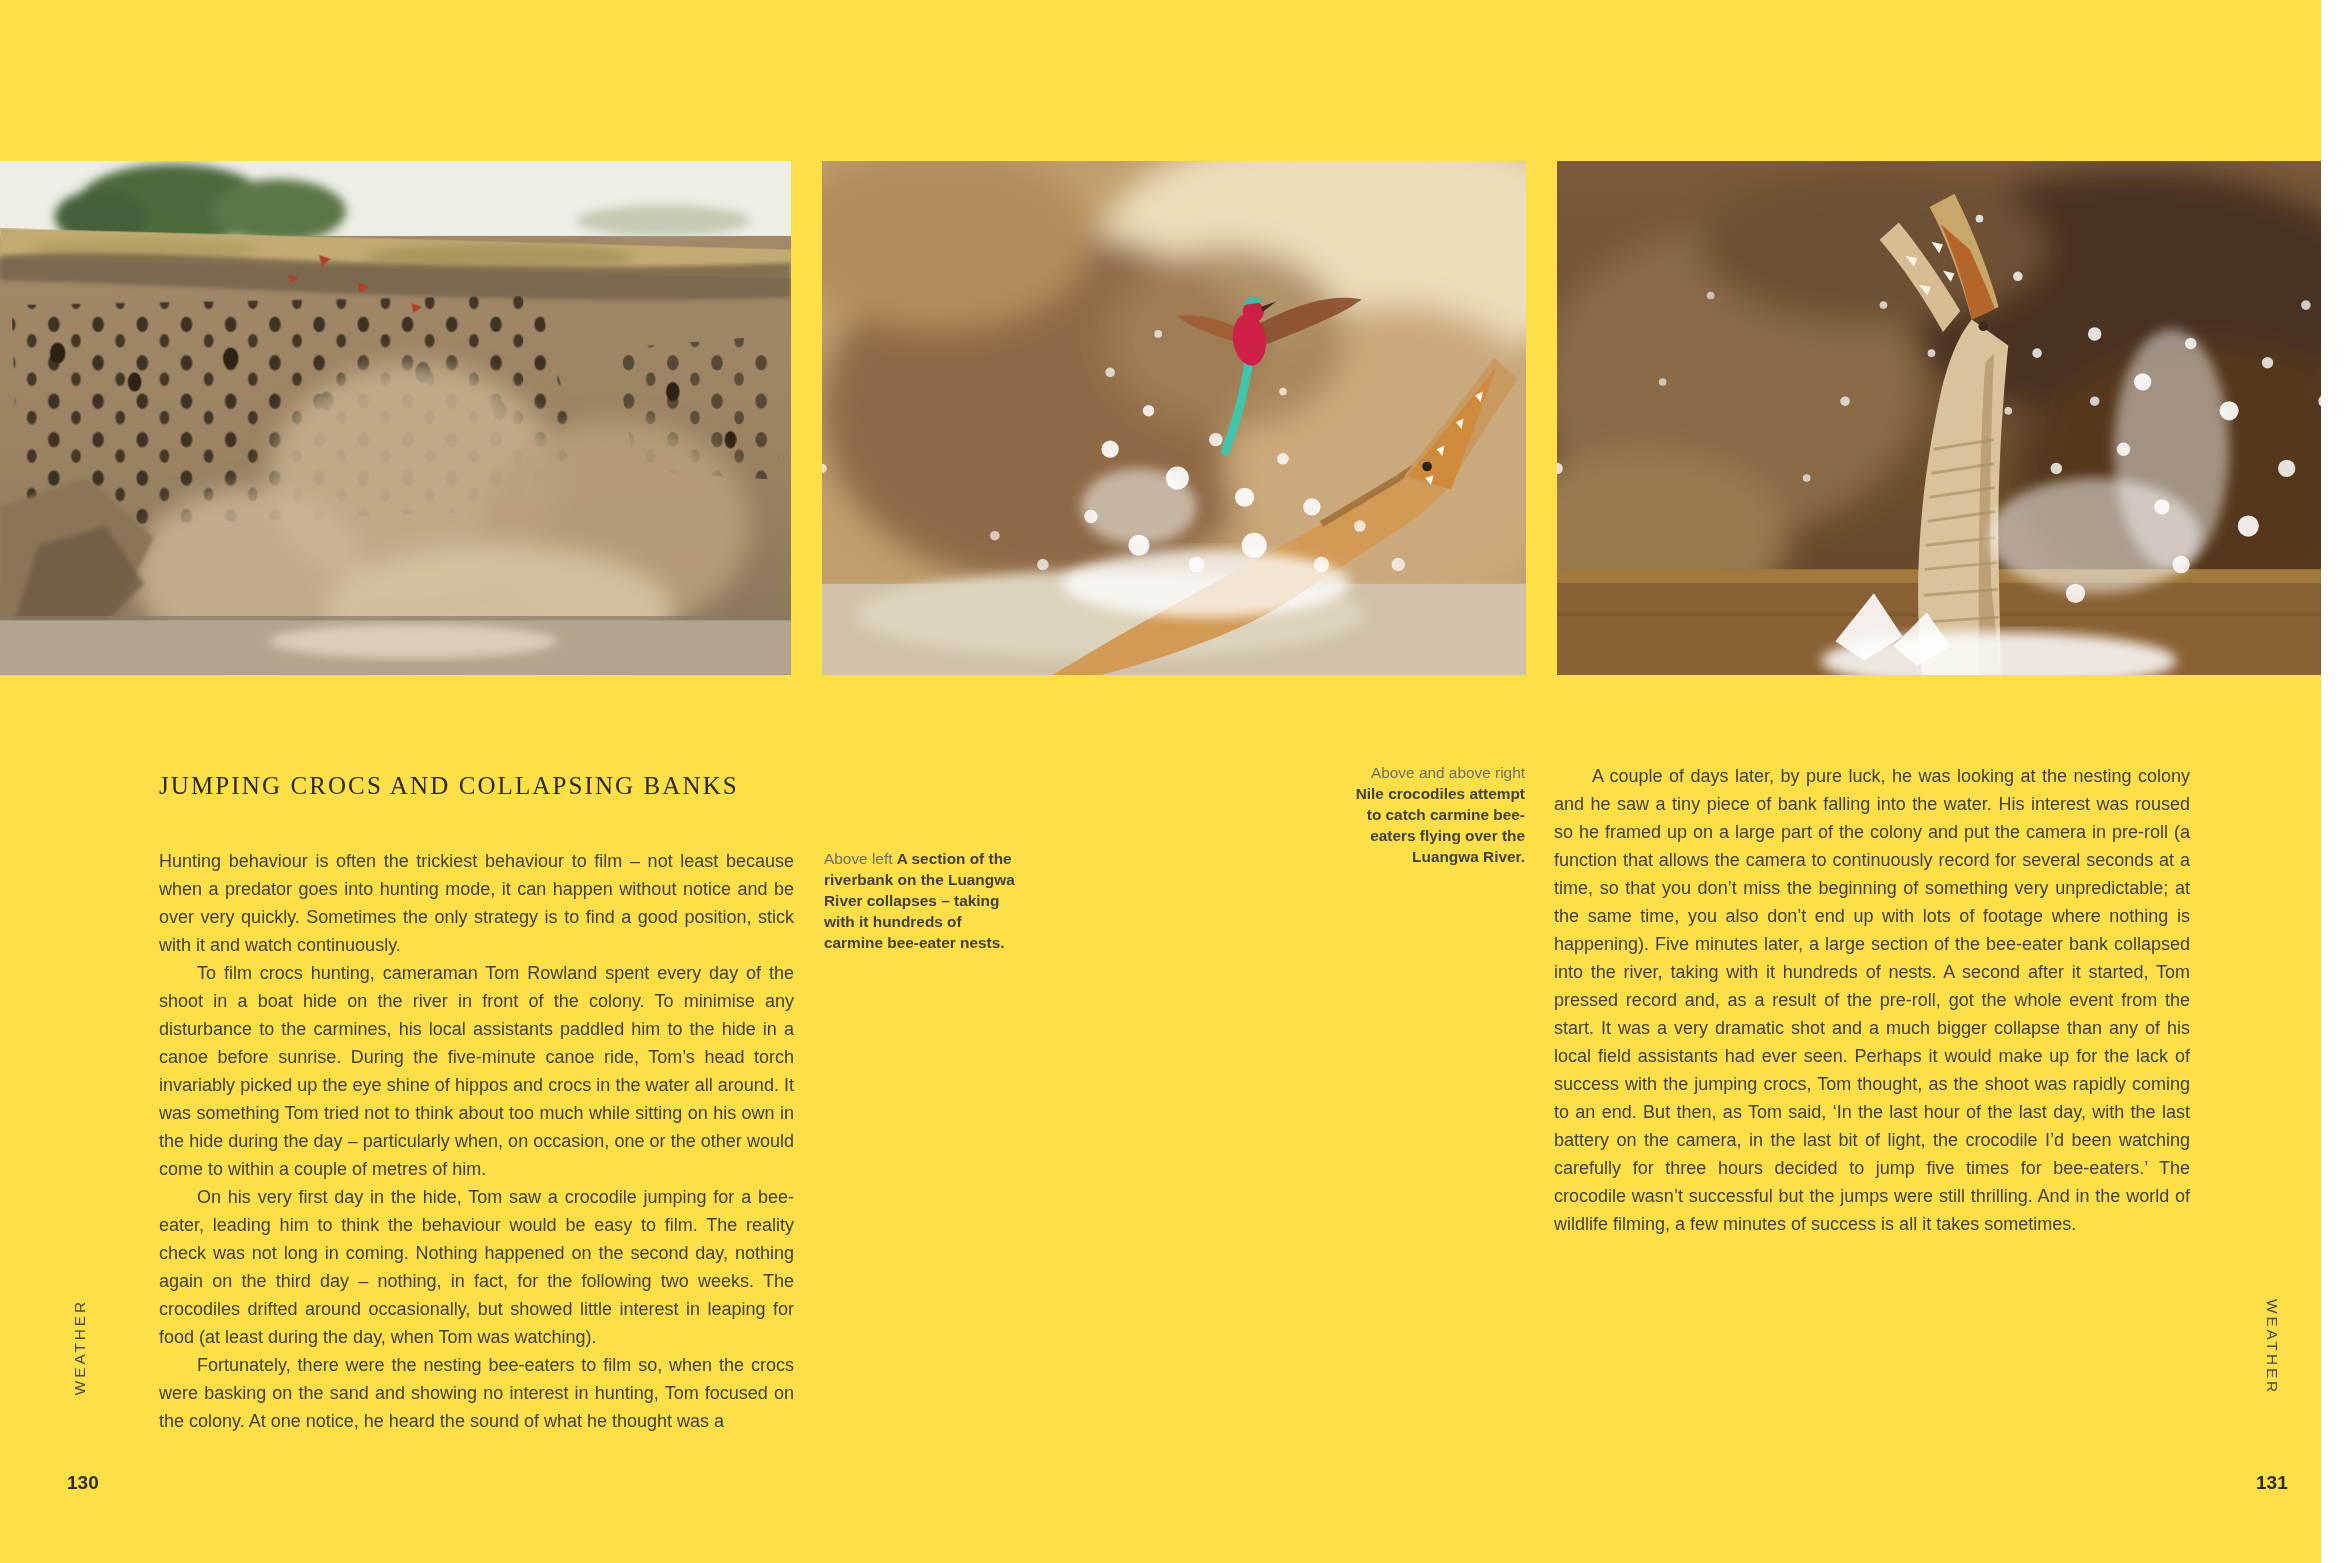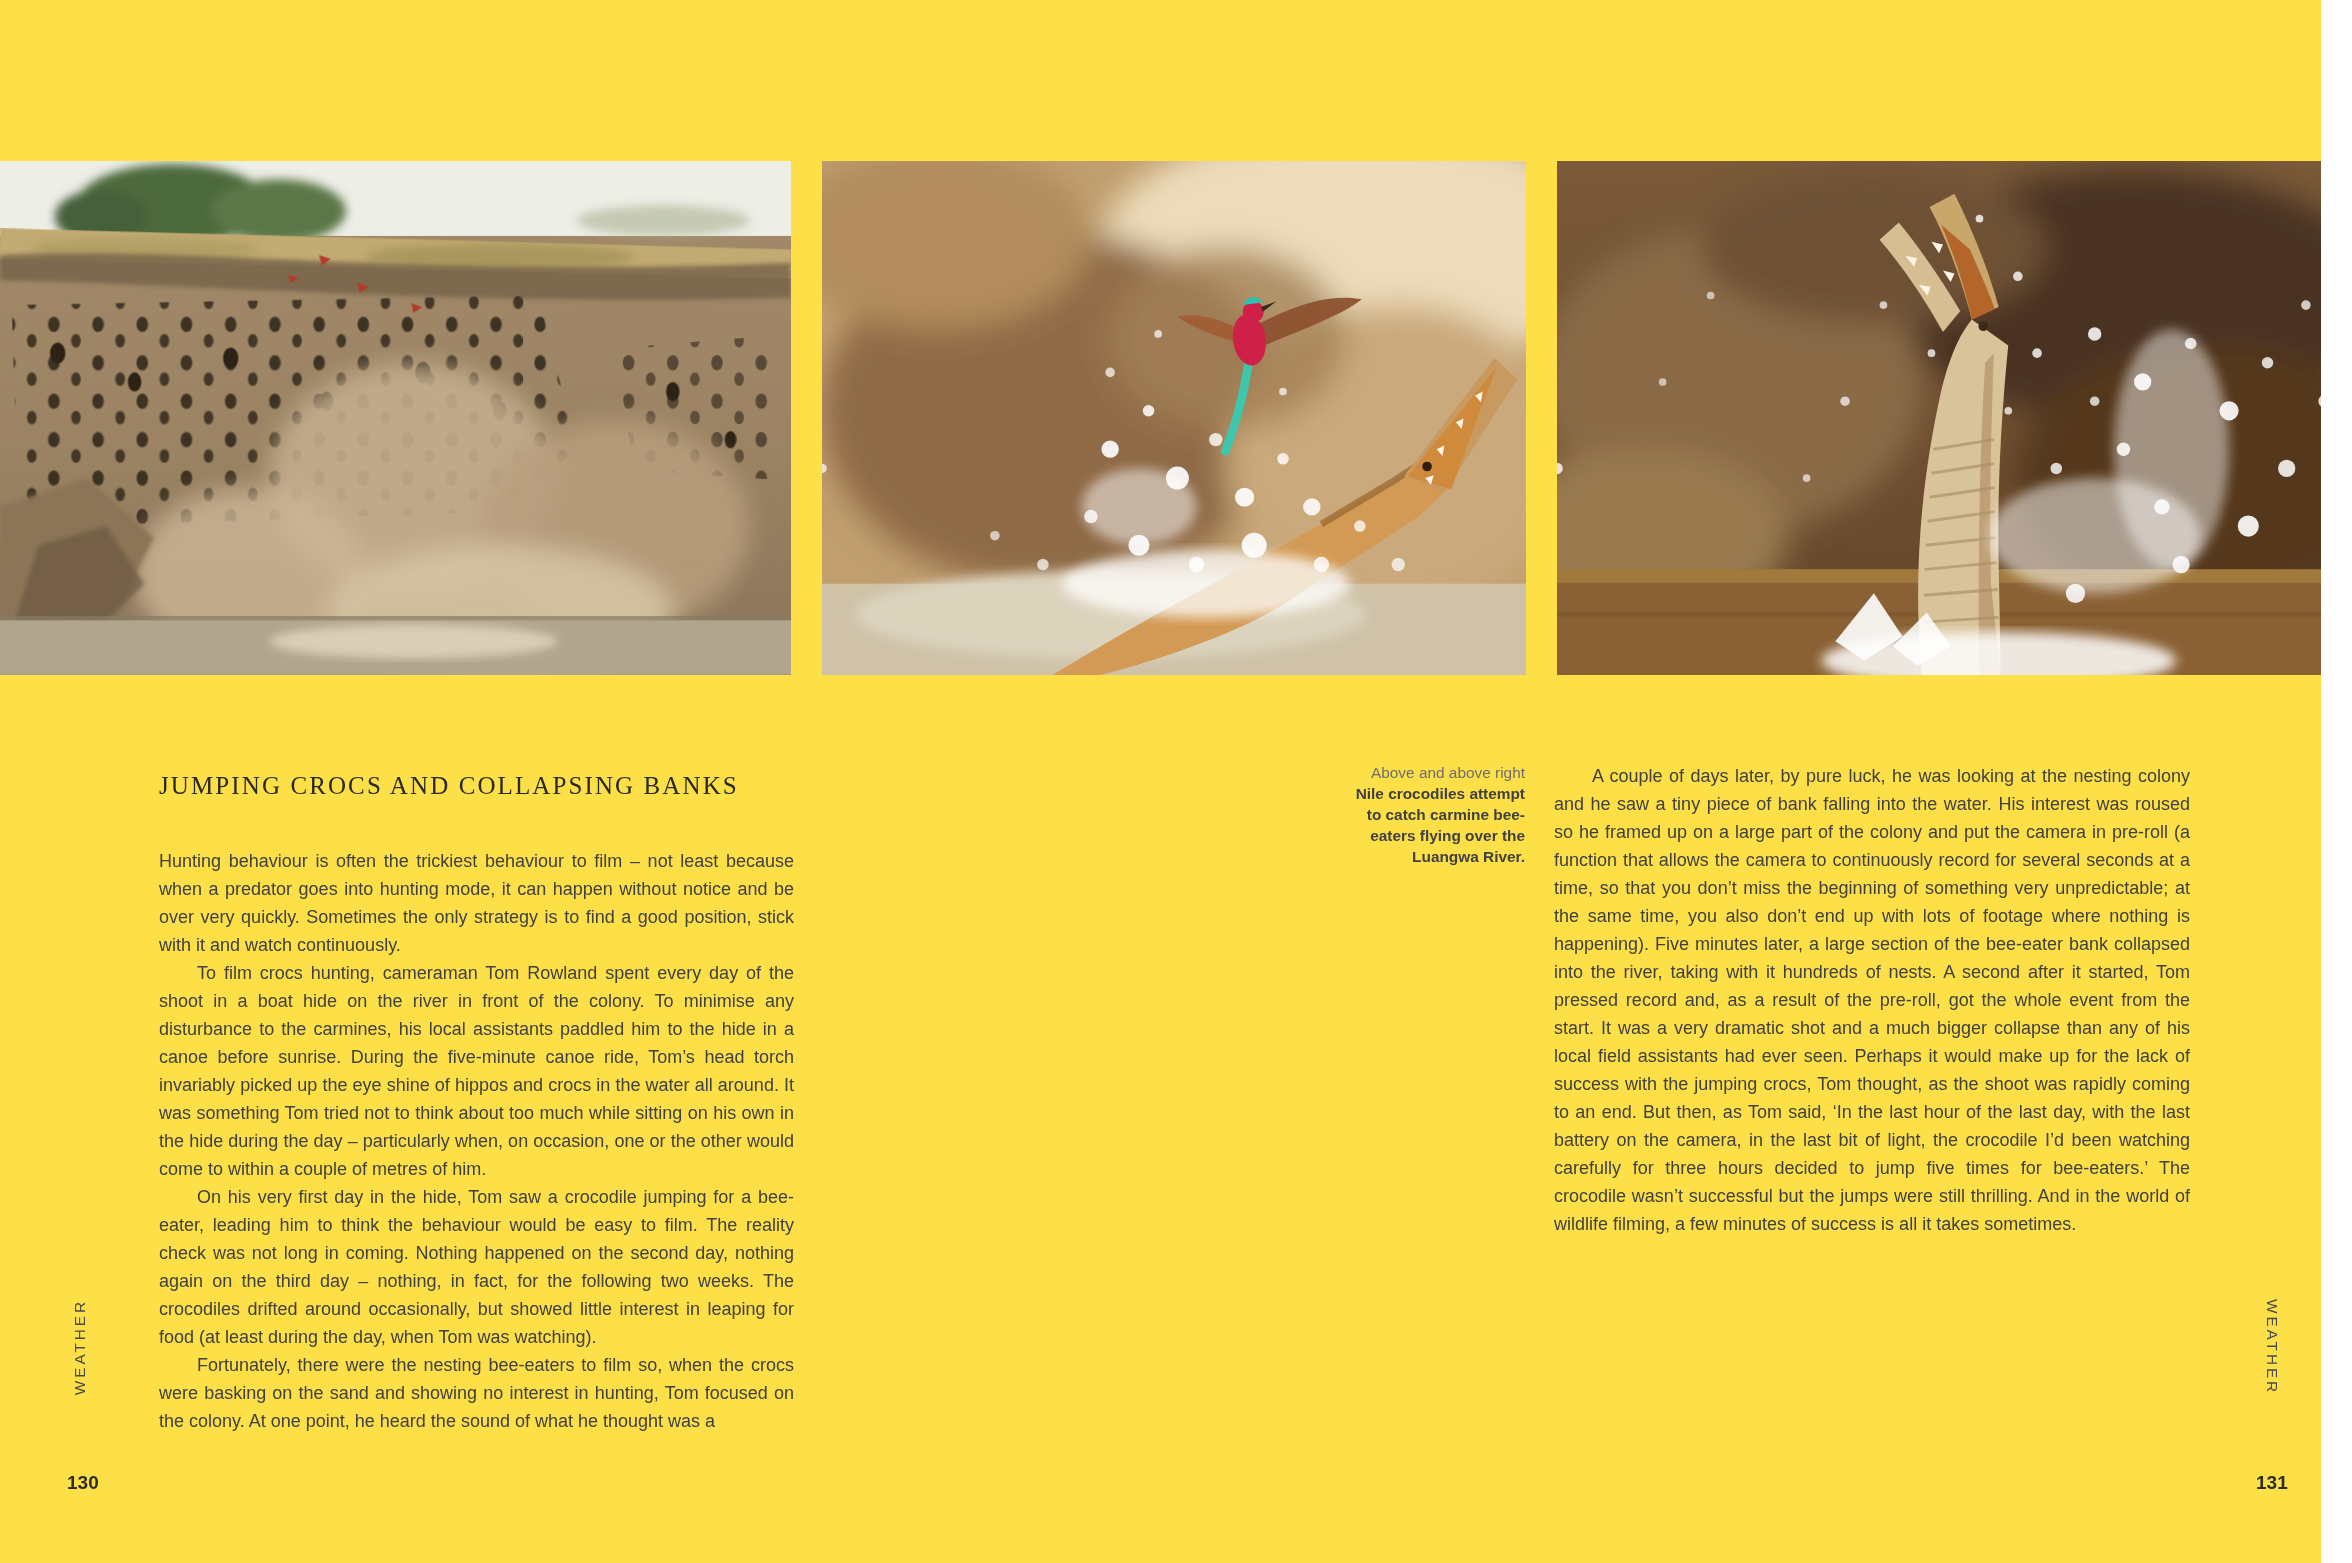--- a/index.html
+++ b/index.html
@@ -290,23 +290,26 @@
       </g>
     </svg>
   </div>
 
   <h1 class="page-title">JUMPING CROCS AND COLLAPSING BANKS</h1>
 
   <div class="body-col" id="col-left">
     <p>Hunting behaviour is often the trickiest behaviour to film – not least because when a predator goes into hunting mode, it can happen without notice and be over very quickly. Sometimes the only strategy is to find a good position, stick with it and watch continuously.</p>
     <p class="indent">To film crocs hunting, cameraman Tom Rowland spent every day of the shoot in a boat hide on the river in front of the colony. To minimise any disturbance to the carmines, his local assistants paddled him to the hide in a canoe before sunrise. During the five-minute canoe ride, Tom’s head torch invariably picked up the eye shine of hippos and crocs in the water all around. It was something Tom tried not to think about too much while sitting on his own in the hide during the day – particularly when, on occasion, one or the other would come to within a couple of metres of him.</p>
     <p class="indent">On his very first day in the hide, Tom saw a crocodile jumping for a bee-eater, leading him to think the behaviour would be easy to film. The reality check was not long in coming. Nothing happened on the second day, nothing again on the third day – nothing, in fact, for the following two weeks. The crocodiles drifted around occasionally, but showed little interest in leaping for food (at least during the day, when Tom was watching).</p>
-    <p class="indent">Fortunately, there were the nesting bee-eaters to film so, when the crocs were basking on the sand and showing no interest in hunting, Tom focused on the colony. At one point, he heard the sound of what he thought was a</p>
-  </div>
-
+    <p class="indent">Fortunately, there were the nesting bee-eaters to film so, when the crocs were basking on the sand and showing no interest in hunting, Tom focused on the colony. At one notice, he heard the sound of what he thought was a</p>
+  </div>
+
+  <div class="caption" id="caption-left">
+    <span class="cap-prefix">Above left </span><span class="cap-bold">A section of the riverbank on the Luangwa River collapses – taking with it hundreds of carmine bee-eater nests.</span>
+  </div>
 
   <div class="caption" id="caption-right">
     <span class="cap-prefix">Above and above right </span><span class="cap-bold">Nile crocodiles attempt to catch carmine bee-eaters flying over the Luangwa River.</span>
   </div>
 
   <div class="body-col" id="col-right">
     <p class="indent">A couple of days later, by pure luck, he was looking at the nesting colony and he saw a tiny piece of bank falling into the water. His interest was roused so he framed up on a large part of the colony and put the camera in pre-roll (a function that allows the camera to continuously record for several seconds at a time, so that you don’t miss the beginning of something very unpredictable; at the same time, you also don’t end up with lots of footage where nothing is happening). Five minutes later, a large section of the bee-eater bank collapsed into the river, taking with it hundreds of nests. A second after it started, Tom pressed record and, as a result of the pre-roll, got the whole event from the start. It was a very dramatic shot and a much bigger collapse than any of his local field assistants had ever seen. Perhaps it would make up for the lack of success with the jumping crocs, Tom thought, as the shoot was rapidly coming to an end. But then, as Tom said, ‘In the last hour of the last day, with the last battery on the camera, in the last bit of light, the crocodile I’d been watching carefully for three hours decided to jump five times for bee-eaters.’ The crocodile wasn’t successful but the jumps were still thrilling. And in the world of wildlife filming, a few minutes of success is all it takes sometimes.</p>
   </div>
 
   <div class="vlabel" id="vlabel-left">WEATHER</div>

